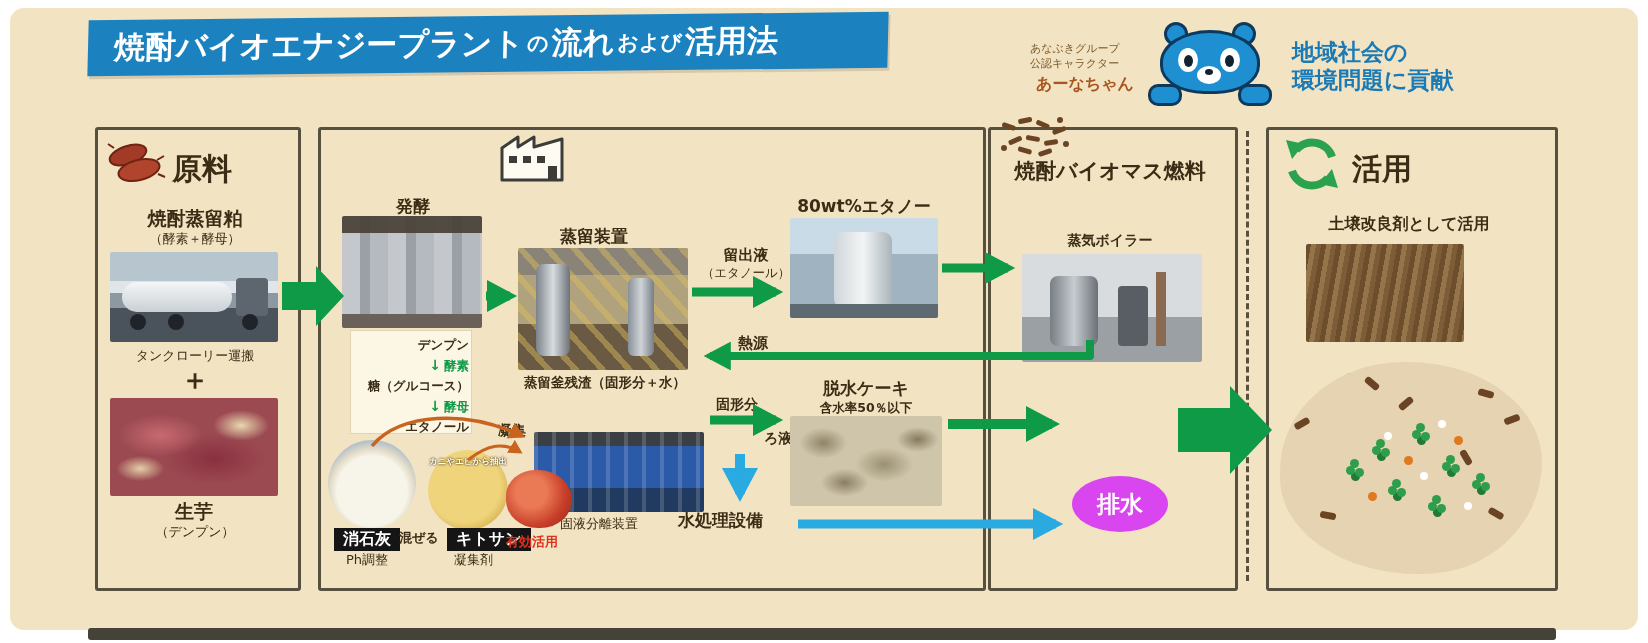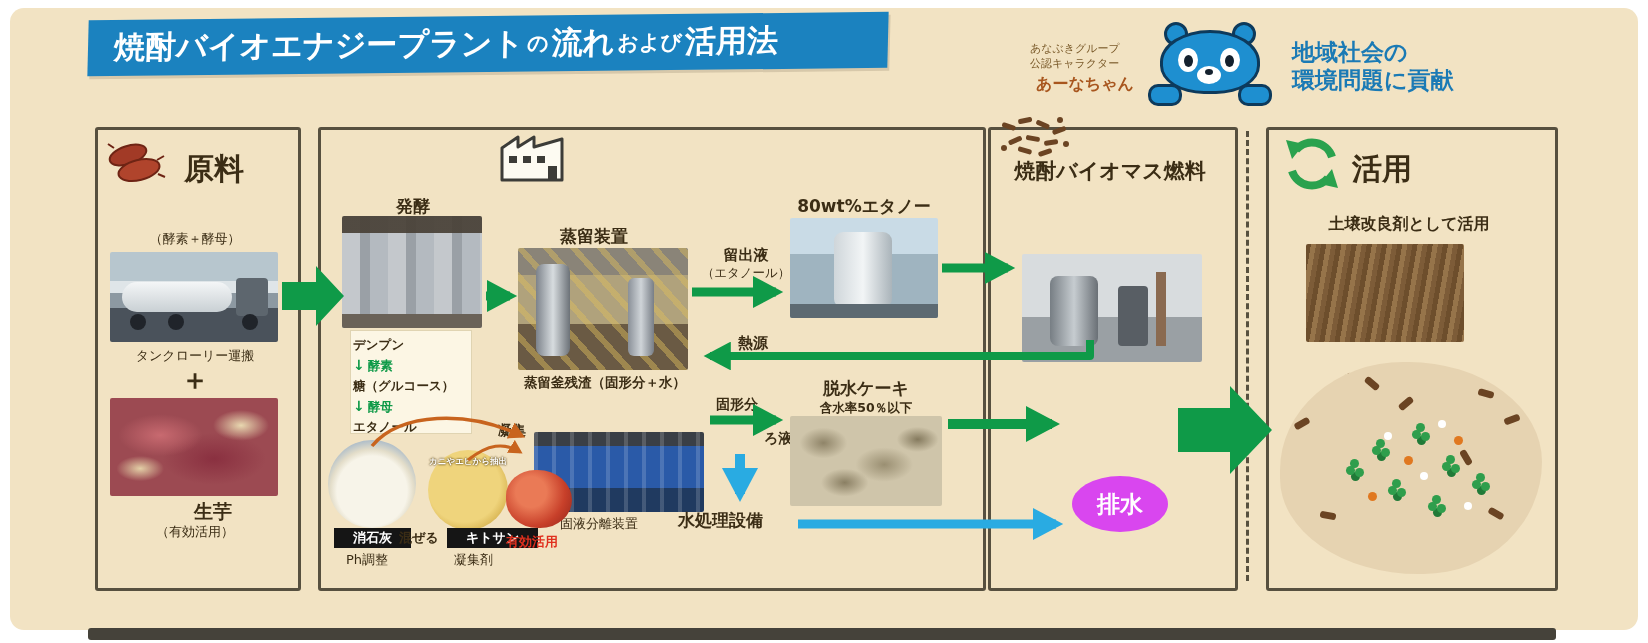--- a/index.html
+++ b/index.html
@@ -10,26 +10,26 @@
   .banner{position:absolute;left:88px;top:16px;width:800px;height:56px;background:#1b82bf;
     transform:rotate(-.6deg) skewX(-2deg);display:flex;align-items:center;padding-left:26px;
     box-sizing:border-box;color:#fff;white-space:nowrap;box-shadow:2px 3px 0 rgba(60,50,30,.15)}
   .tp.b{font-size:31px;font-weight:bold}
   .tp.s{font-size:21px;font-weight:bold;margin:0 3px}
   .box{position:absolute;border:3px solid #57503f;border-radius:3px}
   .dashline{position:absolute;border-left:3px dashed #57503f}
   .lbl{position:absolute;line-height:1.25}
   .c{text-align:center}
   .bold{font-weight:bold}
-  .tagk{position:absolute;background:#151515;color:#fff;padding:1px 19px;font-weight:bold;font-size:13px}
+  .tagk{position:absolute;background:#151515;color:#fff;padding:1px 9px;font-weight:bold;font-size:16px}
   .photo{position:absolute;border-radius:2px;overflow:hidden}
   .badge{position:absolute;border-radius:50%;color:#fff;font-weight:bold;font-size:23px;
     display:flex;align-items:center;justify-content:center}
   .flowbox{position:absolute;background:#fcf6e4;border:1px solid #e0d4b2;padding:4px 2px;box-sizing:border-box;
-    text-align:left;font-size:12.5px;font-weight:bold;line-height:20px}
+    text-align:right;font-size:12.5px;font-weight:bold;line-height:20px}
   .ga{color:#0f9a48;font-weight:bold;margin-right:3px;font-size:14px}
   .gt{color:#0f9a48;font-weight:bold}
   .arrows{position:absolute;left:0;top:0;pointer-events:none}
   
   .bear{position:absolute;left:1140px;top:22px;width:140px;height:88px}
   .bear div{position:absolute;box-sizing:border-box}
   .ear{width:24px;height:24px;border-radius:50%;background:#1e8fd0;border:3px solid #0d3a5c}
   .head{left:20px;top:8px;width:100px;height:64px;border-radius:50% 50% 44% 44%;background:#1e8fd0;border:3px solid #0d3a5c}
   .eye{width:20px;height:24px;border-radius:50%;background:#fff}
   .pupil{width:9px;height:12px;border-radius:50%;background:#14212e}
@@ -88,40 +88,41 @@
   <div class="box" style="left:318px;top:127px;width:662px;height:458px"></div>
   <div class="box" style="left:988px;top:127px;width:244px;height:458px"></div>
   <div class="box" style="left:1266px;top:127px;width:286px;height:458px"></div>
   <div class="dashline" style="left:1246px;top:131px;height:450px"></div>
 
   <svg class="arrows" style="left:104px;top:138px" width="62" height="50" viewBox="0 0 62 50">
     <ellipse cx="24" cy="17" rx="19" ry="9" fill="#a23a26" stroke="#6e2414" stroke-width="2" transform="rotate(-18 24 17)"></ellipse>
     <ellipse cx="35" cy="32" rx="21" ry="10" fill="#b0442c" stroke="#6e2414" stroke-width="2" transform="rotate(-14 35 32)"></ellipse>
     <path d="M53 22 l7 -4 M54 36 l7 3 M10 10 l-6 -4" stroke="#6e2414" stroke-width="2" fill="none"></path>
   </svg>
-  <div class="lbl bold" style="left:184px;top:150px;font-size:30px">原料</div>
+  <div class="lbl bold" style="left:172px;top:150px;font-size:30px">原料</div>
+  <div class="lbl bold c" style="left:95px;top:207px;width:200px;font-size:19px">焼酎蒸留粕</div>
   <div class="lbl c" style="left:95px;top:231px;width:200px;font-size:13px">（酵素＋酵母）</div>
 
   <div class="photo" style="left:110px;top:252px;width:168px;height:90px;background:linear-gradient(180deg,#b7c6ce 0 32%,#dfe5e8 32% 46%,#8d99a2 46% 62%,#4a525b 62% 100%)">
     <div class="pp" style="left:12px;top:30px;width:110px;height:30px;border-radius:15px;background:linear-gradient(180deg,#f4f6f7,#c9d0d4)"></div>
     <div class="pp" style="left:126px;top:26px;width:32px;height:38px;border-radius:4px;background:#5d666e"></div>
     <div class="pp" style="left:20px;top:62px;width:16px;height:16px;border-radius:50%;background:#20242a"></div>
     <div class="pp" style="left:58px;top:62px;width:16px;height:16px;border-radius:50%;background:#20242a"></div>
     <div class="pp" style="left:132px;top:62px;width:16px;height:16px;border-radius:50%;background:#20242a"></div>
   </div>
   <div class="lbl c" style="left:95px;top:348px;width:200px;font-size:13px">タンクローリー運搬</div>
   <div class="lbl bold c" style="left:95px;top:362px;width:200px;font-size:28px">＋</div>
 
   <div class="photo" style="left:110px;top:398px;width:168px;height:98px;background:
     radial-gradient(60px 30px at 30% 38%,#c86a70,rgba(0,0,0,0) 70%),
     radial-gradient(72px 36px at 62% 62%,#8a3040,rgba(0,0,0,0) 72%),
     radial-gradient(40px 22px at 78% 28%,#e8d8b0,rgba(0,0,0,0) 70%),
     radial-gradient(34px 18px at 18% 72%,#e3cfa6,rgba(0,0,0,0) 70%),#9c4a52"></div>
-  <div class="lbl bold c" style="left:113px;top:500px;width:200px;font-size:19px">生芋</div>
-  <div class="lbl c" style="left:95px;top:524px;width:200px;font-size:13px">（有効活用）</div>
+  <div class="lbl bold c" style="left:94px;top:500px;width:200px;font-size:19px">生芋</div>
+  <div class="lbl c" style="left:95px;top:524px;width:200px;font-size:13px">（デンプン）</div>
 
   <svg class="arrows" style="left:492px;top:126px" width="80" height="60" viewBox="0 0 80 60">
     <path d="M10 54 V22 L26 11 V21 L42 11 V21 L70 13 V54 Z" fill="#fdfbf2" stroke="#3c3c38" stroke-width="3" stroke-linejoin="round"></path>
     <rect x="17" y="30" width="8" height="7" fill="#3c3c38"></rect>
     <rect x="31" y="30" width="8" height="7" fill="#3c3c38"></rect>
     <rect x="45" y="30" width="8" height="7" fill="#3c3c38"></rect>
     <rect x="56" y="40" width="9" height="14" fill="#3c3c38"></rect>
   </svg>
 
   <div class="lbl bold" style="left:396px;top:196px;font-size:17px">発酵</div>
@@ -203,20 +204,21 @@
       <rect x="30" y="22" width="14" height="5" rx="2" transform="rotate(10 37 24)"></rect>
       <rect x="48" y="26" width="14" height="5" rx="2" transform="rotate(-8 55 28)"></rect>
       <rect x="22" y="34" width="14" height="5" rx="2" transform="rotate(16 29 36)"></rect>
       <rect x="42" y="36" width="14" height="5" rx="2" transform="rotate(-18 49 38)"></rect>
       <circle cx="8" cy="34" r="3"></circle>
         <circle cx="70" cy="30" r="3"></circle>
         <circle cx="64" cy="6" r="3"></circle>
     </g>
   </svg>
   <div class="lbl bold c" style="left:988px;top:158px;width:244px;font-size:21px">焼酎バイオマス燃料</div>
+  <div class="lbl bold c" style="left:988px;top:232px;width:244px;font-size:14px">蒸気ボイラー</div>
 
   <div class="photo" style="left:1022px;top:254px;width:180px;height:108px;background:linear-gradient(180deg,#d8dcde 0 58%,#9aa0a4 58% 100%)">
     <div class="pp" style="left:28px;top:22px;width:48px;height:70px;border-radius:8px;background:linear-gradient(90deg,#777e84,#c6ccd0,#6a7076)"></div>
     <div class="pp" style="left:96px;top:32px;width:30px;height:60px;border-radius:4px;background:#585e64"></div>
     <div class="pp" style="left:134px;top:18px;width:10px;height:74px;background:#8a6a50"></div>
   </div>
 
   <div class="badge" style="left:1072px;top:476px;width:96px;height:56px;background:#d946ef">排水</div>
 
   <svg class="arrows" style="left:1282px;top:134px" width="60" height="60" viewBox="0 0 60 60">

